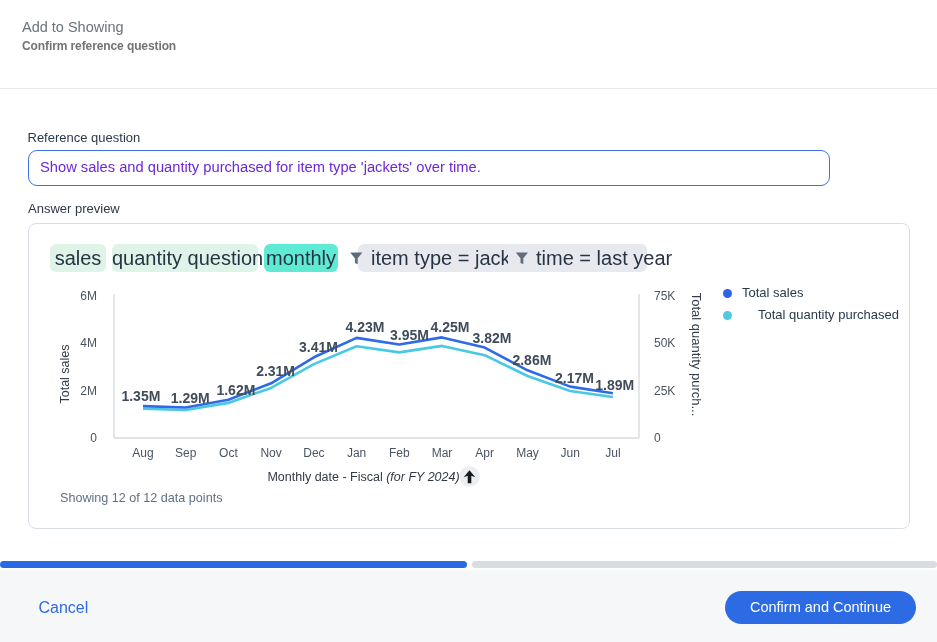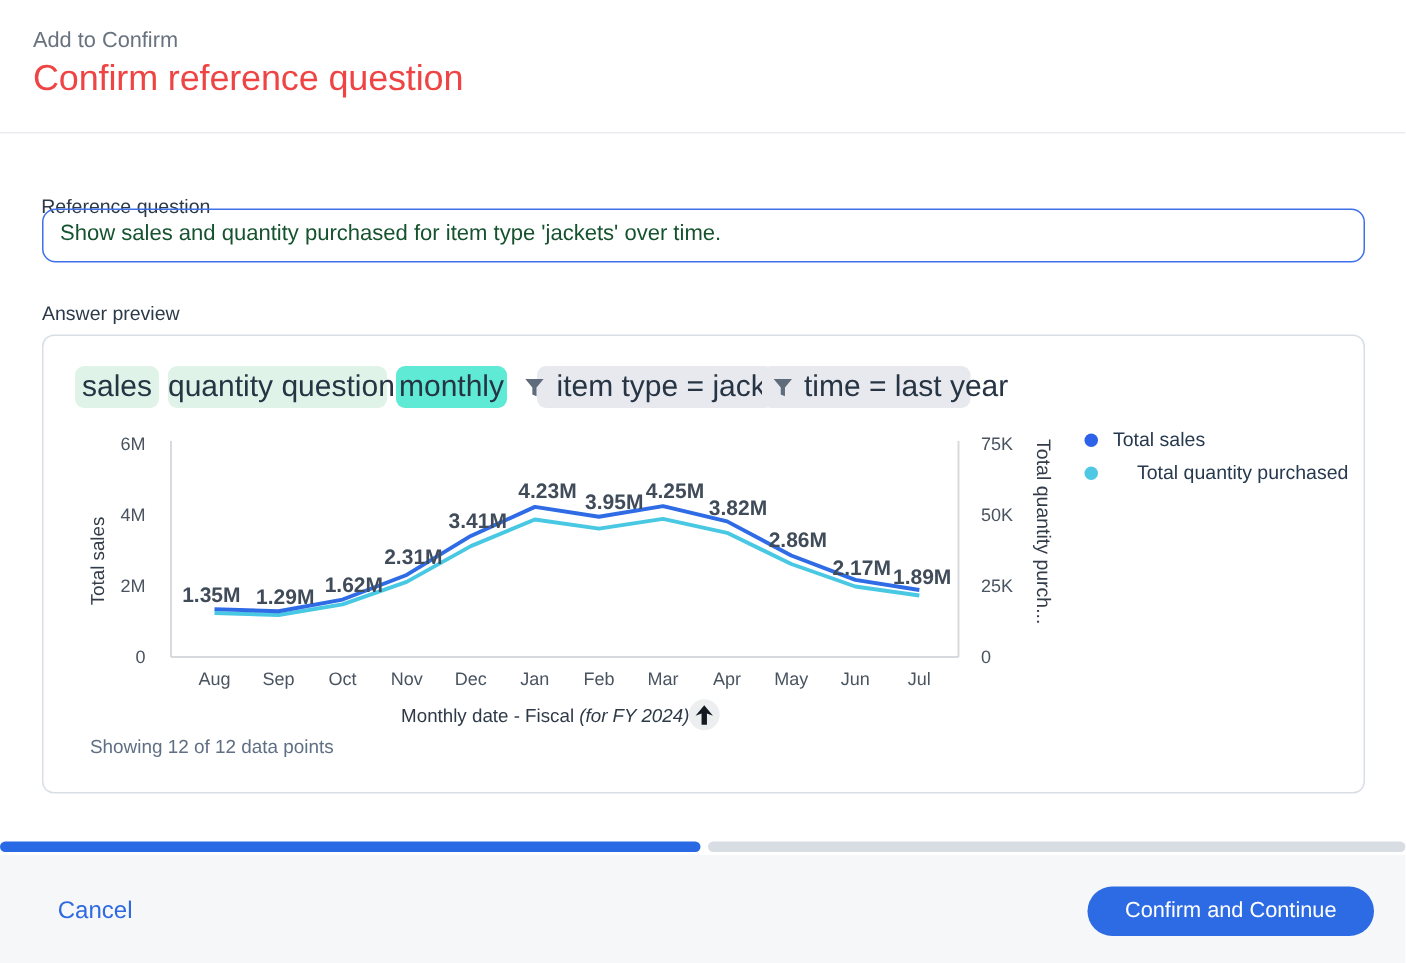--- a/index.html
+++ b/index.html
@@ -1,40 +1,40 @@
 <!DOCTYPE html>
 <html><head>
 <meta charset="utf-8">
 <style>
 * { margin:0; padding:0; box-sizing:border-box; }
 html,body { width:937px; height:642px; background:#fff; font-family:"Liberation Sans", sans-serif; position:relative; overflow:hidden; }
 .abs { position:absolute; }
 .eyebrow { left:22px; top:19px; font-size:14.5px; color:#68737f; }
-h1.title { left:22px; top:39px; font-size:24px; font-weight:normal; color:#ef4444; letter-spacing:-0.1px; }
+h1.title { left:22px; top:39px; font-size:12px; font-weight:bold; color:#737373; letter-spacing:-0.1px; }
 .divider { left:0; top:88px; width:937px; height:1px; background:#e9ebee; }
 .lbl { font-size:13px; color:#2b3948; }
-.inputbox { left:28px; top:139px; width:882px; height:35.5px; border:1.4px solid #3f70ea; border-radius:9px; font-size:14.7px; color:#14532d; line-height:32.5px; padding-left:11px; }
+.inputbox { left:28px; top:150px; width:802px; height:35.5px; border:1.4px solid #3f70ea; border-radius:9px; font-size:14.7px; color:#6d28d9; line-height:32.5px; padding-left:11px; }
 .card { left:28px; top:222.5px; width:882px; height:306px; border:1px solid #d9dee6; border-radius:8px; }
 .chip { top:244px; height:28px; border-radius:6px; font-size:20px; color:#273444; line-height:28px; text-align:center; white-space:nowrap; }
 .green { background:#e0f3e8; }
 .purple { background:#5eead4; }
 .gray { background:#e7e9ee; }
 .legend { font-size:13px; color:#27394e; }
 .dot { width:9px; height:9px; border-radius:50%; display:inline-block; }
 .showing { left:60px; top:491px; font-size:12.6px; color:#607084; }
 .barblue { left:0; top:560.5px; width:467px; height:7.5px; border-radius:4px; background:#2a69e4; }
 .bargray { left:472px; top:560.5px; width:465px; height:7.5px; border-radius:4px; background:#d8dce3; }
 .footer { left:0; top:570px; width:937px; height:72px; background:#f5f7f9; }
 .cancel { left:38.5px; top:599px; font-size:16px; color:#2f6ae0; }
 .btn { left:725px; top:591px; width:191px; height:33px; border-radius:17px; background:#2c6be4; color:#fff; font-size:14.5px; line-height:33px; text-align:center; }
 svg.chart { left:0; top:0; }
 </style>
 </head>
 <body>
-<div class="abs eyebrow">Add to Confirm</div>
+<div class="abs eyebrow">Add to Showing</div>
 <h1 class="abs title">Confirm reference question</h1>
 <div class="abs divider"></div>
 <div class="abs lbl" style="left:27.5px;top:130px">Reference question</div>
 <div class="abs inputbox">Show sales and quantity purchased for item type 'jackets' over time.</div>
 <div class="abs lbl" style="left:28px;top:201px">Answer preview</div>
 <div class="abs card"></div>
 <div class="abs chip green" style="left:50px;width:56px">sales</div>
 <div class="abs chip green" style="left:112px;width:146px">quantity question</div>
 <div class="abs chip purple" style="left:264px;width:74px">monthly</div>
 <div class="abs chip gray" style="left:358px;width:158px;text-align:left;padding-left:13px">item type = jackets</div>

